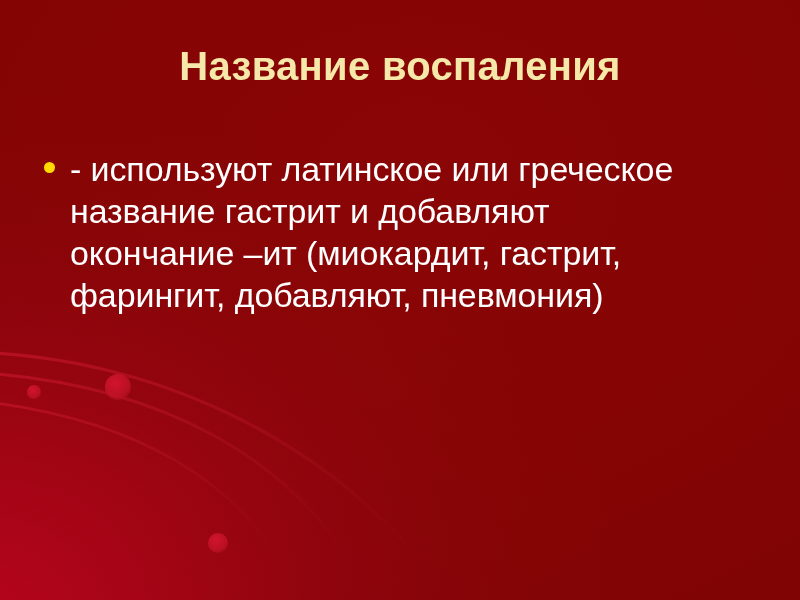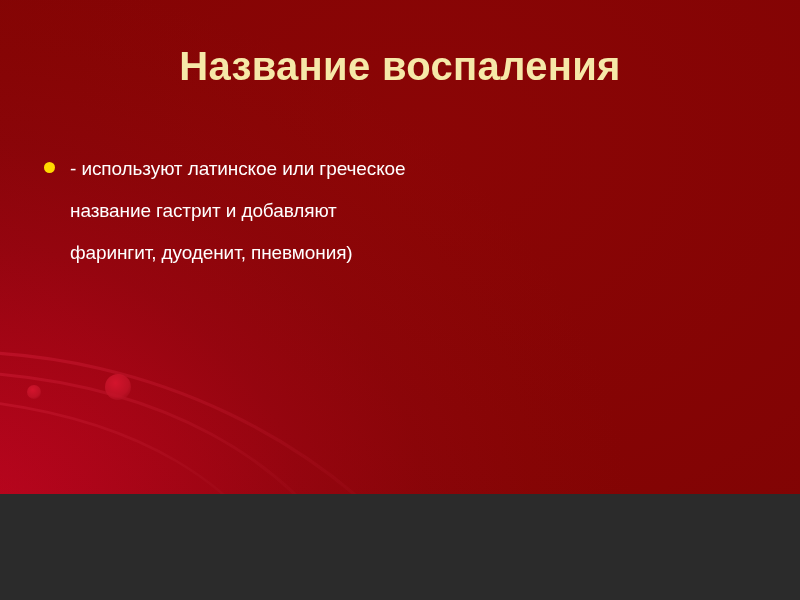--- a/index.html
+++ b/index.html
@@ -5,21 +5,21 @@
 <style>
   html, body {
     margin: 0;
     padding: 0;
     background: #2b2b2b;
   }
 
   #slide {
     position: relative;
     width: 800px;
-    height: 494px;
+    height: 600px;
     overflow: hidden;
     font-family: "Liberation Sans", sans-serif;
     background-color: #8a0505;
   }
 
   
   .bg-base {
     position: absolute;
     inset: 0;
     background: #8a0505;
@@ -89,21 +89,21 @@
     left: 4px;
     top: 14px;
     width: 11px;
     height: 11px;
     border-radius: 50%;
     background: #ffd900;
   }
 
   .bullet-text {
     color: #ffffff;
-    font-size: 19px;
+    font-size: 34px;
     font-weight: normal;
     line-height: 42px;
     letter-spacing: -0.1px;
   }
 
   .bullet-text .ln {
     display: block;
     white-space: nowrap;
   }
 </style>
@@ -141,18 +141,19 @@
   </svg>
 
   <div class="title">Название воспаления</div>
 
   <div class="body-block">
     <div class="bullet-row">
       <span class="bullet-dot"></span>
       <div class="bullet-text">
         <span class="ln">- используют латинское или греческое</span>
         <span class="ln">название гастрит и добавляют</span>
-        <span class="ln">фарингит, дуоденит, пневмония)</span>
+        <span class="ln">окончание –ит (миокардит, гастрит,</span>
+        <span class="ln">фарингит, добавляют, пневмония)</span>
       </div>
     </div>
   </div>
 
 </div>
 
 </body></html>

